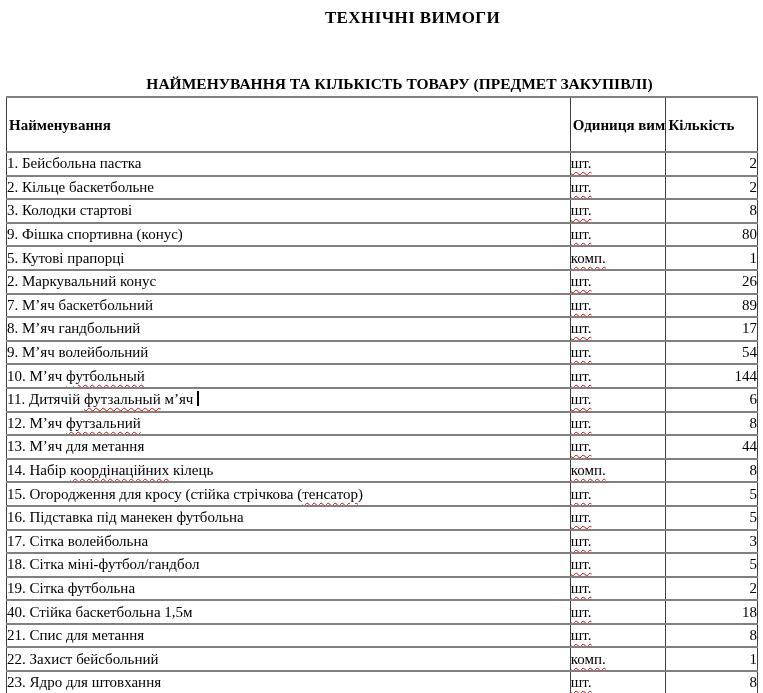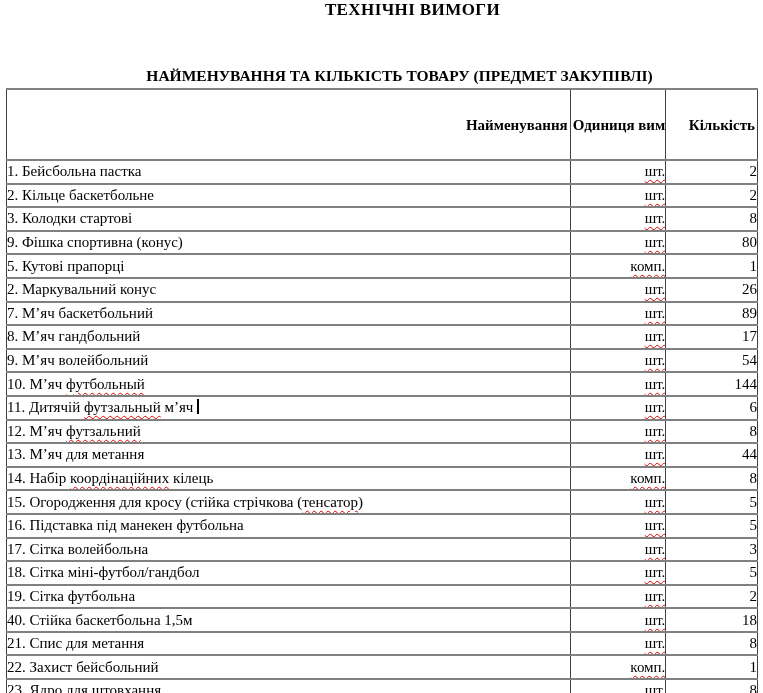--- a/index.html
+++ b/index.html
@@ -8,21 +8,21 @@
     width: 763px;
     height: 693px;
     background: #ffffff;
     overflow: hidden;
     font-family: "Liberation Serif", "DejaVu Serif", serif;
     color: #000000;
   }
   .doc { width: 763px; height: 693px; position: relative; }
 
   .title {
-    margin: 0;
+    margin: 8px;
     padding-top: 0;
     padding-left: 62px;
     text-align: center;
     font-size: 17px;
     font-weight: bold;
     line-height: 20px;
     letter-spacing: 0.4px;
   }
   .subtitle {
     margin: 0;
@@ -45,38 +45,38 @@
     border-right: 1px solid #404040;
     border-top: 2px solid #808080;
     border-bottom: 2px solid #808080;
     overflow: hidden;
     white-space: nowrap;
   }
   table.items th {
     height: 45px;
     font-size: 15px;
     font-weight: bold;
-    text-align: right;
+    text-align: left;
     vertical-align: middle;
-    padding: 12px 2px;
+    padding: 4px 2px;
     line-height: 18px;
   }
   th.col-unit { white-space: normal; }
   table.items td {
     height: 21.6px;
     font-size: 15px;
     line-height: 21px;
     vertical-align: middle;
     padding: 0;
   }
   .col-name  { width: 560px; }
   .col-unit  { width: 95px; }
   .col-qty   { width: 91px; }
   td.cell-name { padding-left: 4px; text-align: left; }
-  td.cell-unit { padding-left: 5px; text-align: right; }
+  td.cell-unit { padding-left: 5px; text-align: left; }
   td.cell-qty  { padding-right: 5px; text-align: right; }
 
   .misspelled {
     text-decoration-line: underline;
     text-decoration-style: wavy;
     text-decoration-color: #e60000;
     text-decoration-thickness: 1px;
     text-underline-offset: 3px;
   }
   .text-cursor {

